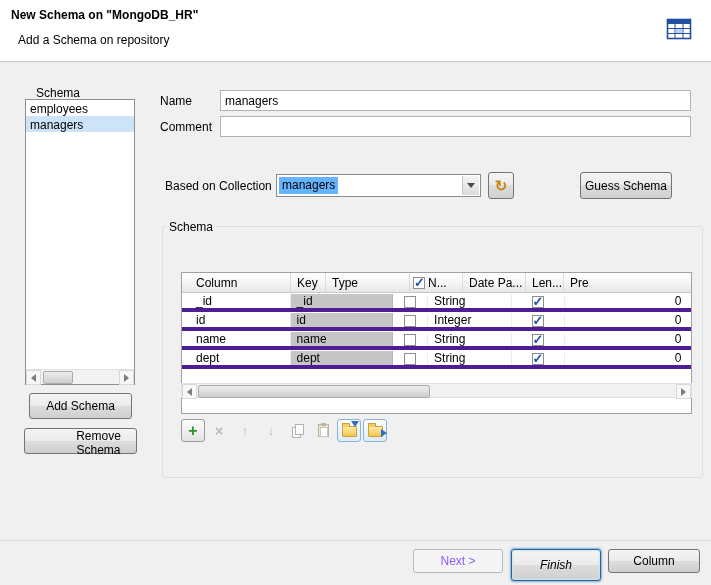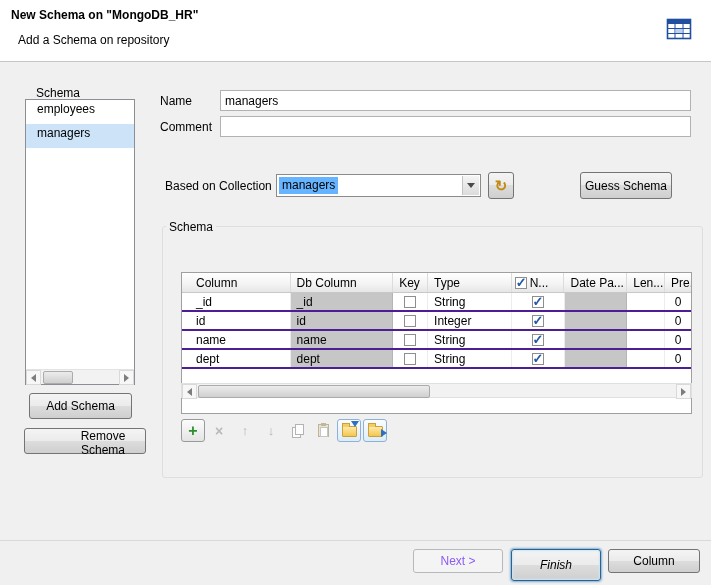--- a/index.html
+++ b/index.html
@@ -10,39 +10,39 @@
   
   .hdr{position:absolute;left:0;top:0;width:711px;height:62px;background:#fff;border-bottom:1px solid #c6c6c6;}
   .hdr-title{position:absolute;left:11px;top:8px;font-weight:bold;}
   .hdr-sub{position:absolute;left:18px;top:33px;}
   .banner{position:absolute;right:17px;top:14px;width:30px;height:30px;}
 
   .lbl{position:absolute;white-space:nowrap;}
 
   
   .listbox{position:absolute;left:25px;top:99px;width:110px;height:286px;background:#fff;border:1px solid #8b8f94;}
-  .list-item{height:24px;line-height:18px;padding-left:11px;cursor:default;}
+  .list-item{height:16px;line-height:18px;padding-left:4px;cursor:default;}
   .list-item.selected{background:#cde4f8;}
 
   .hscroll{display:flex;height:15px;background:#f2f2f2;}
   .listbox .hscroll{position:absolute;left:0;bottom:0;width:108px;border-top:1px solid #e3e3e3;}
   .sb-btn{width:15px;height:15px;background:#f7f7f7;border:1px solid #d9d9d9;display:flex;align-items:center;justify-content:center;flex:none;}
   .tri-l{width:0;height:0;border:4px solid transparent;border-left:none;border-right:5px solid #7d7d7d;}
   .tri-r{width:0;height:0;border:4px solid transparent;border-right:none;border-left:5px solid #7d7d7d;}
   .sb-track{flex:1;position:relative;}
   .sb-thumb{position:absolute;top:1px;height:13px;background:linear-gradient(#ececec,#cfcfcf);border:1px solid #ababab;border-radius:2px;}
 
   
   .btn{background:linear-gradient(#f4f4f4 0%,#ebebeb 49%,#dddddd 50%,#cfcfcf 100%);
        border:1px solid #747474;border-radius:3px;font:inherit;color:#000;padding:0;cursor:default;}
   .btn.disabled{background:#f4f4f4;border-color:#b5b9bc;color:#8b5cf6;}
   .btn.default-btn{border:1px solid #2c628b;box-shadow:0 0 2px 1px #7fb0d8, inset 0 0 2px 1px #cfe6f5;}
 
   .btn-add-schema{position:absolute;left:29px;top:393px;width:103px;height:26px;}
-  .btn-remove-schema{position:absolute;left:24px;top:428px;width:122px;height:26px;padding-left:36px;}
+  .btn-remove-schema{position:absolute;left:24px;top:428px;width:113px;height:26px;padding-left:36px;}
 
   
   .txt{position:absolute;height:21px;border:1px solid #b2b2b2;background:#fff;font:inherit;padding:0 4px;}
   .txt-name{left:220px;top:90px;width:471px;}
   .txt-comment{left:220px;top:116px;width:471px;}
 
   .combo{position:absolute;left:276px;top:174px;width:205px;height:23px;background:#fff;border:1px solid #8b8b8b;}
   .combo-text{position:absolute;left:2px;top:2px;background:#66b3ff;color:#000;padding:1px 3px;line-height:15px;}
   .combo-btn{position:absolute;right:1px;top:1px;width:17px;height:19px;background:linear-gradient(#f5f5f5,#dcdcdc);
              border:none;border-left:1px solid #c3c3c3;display:flex;align-items:center;justify-content:center;}
@@ -52,21 +52,21 @@
   .btn-guess{position:absolute;left:580px;top:172px;width:92px;height:27px;}
 
   
   .grpbox{position:absolute;left:162px;top:226px;width:541px;height:252px;border:1px solid #dedede;border-radius:3px;}
   .grp-label{position:absolute;left:166px;top:220px;background:#f0f0f0;padding:0 3px;}
 
   
   .tbl{position:absolute;left:181px;top:272px;width:511px;height:142px;background:#fff;border:1px solid #a0a0a0;overflow:hidden;}
   .thead{display:flex;height:20px;background:linear-gradient(#ffffff,#f3f3f3 60%,#e6e6e6);border-bottom:1px solid #c8c8c8;}
   .th{display:flex;align-items:center;padding-left:6px;border-right:1px solid #dcdcdc;overflow:hidden;white-space:nowrap;}
-  .trow{display:flex;height:19px;border-bottom:2px solid #4c1d95;}
+  .trow{display:flex;height:19px;border-bottom:4px solid #4c1d95;align-items:flex-end;}
   .td{display:flex;align-items:center;padding-left:6px;border-right:1px solid #ececec;overflow:hidden;white-space:nowrap;}
   .td.gray{background:#c6c6c6;border-right-color:#b5b5b5;}
   .td.cbcell{justify-content:center;padding-left:0;}
   .td.center{justify-content:center;padding-left:0;}
   .w-col{width:109px;} .w-col.th,.w-col.td{padding-left:14px;}
   .w-db{width:103px;} .w-key{width:35px;} .w-type{width:84px;}
   .w-null{width:53px;} .w-date{width:63px;} .w-len{width:38px;} .w-pre{width:26px;border-right:none;}
   .th.w-null{padding-left:3px;gap:3px;}
   .th.w-key,.th.w-pre{padding-left:6px;}
 
@@ -157,21 +157,20 @@
   </div>
   <button class="btn btn-sync"><span>↻</span></button>
   <button class="btn btn-guess">Guess Schema</button>
 
   <div class="grpbox"></div>
   <div class="grp-label">Schema</div>
 
   <div class="tbl">
     <div class="thead">
       <span class="th w-col">Column</span>
-      <span class="th w-db">Db Column</span>
       <span class="th w-key">Key</span>
       <span class="th w-type">Type</span>
       <span class="th w-null">
         <span class="cb checked"></span>
         <span>N...</span>
       </span>
       <span class="th w-date">Date Pa...</span>
       <span class="th w-len">Len...</span>
       <span class="th w-pre">Pre...</span>
     </div>

